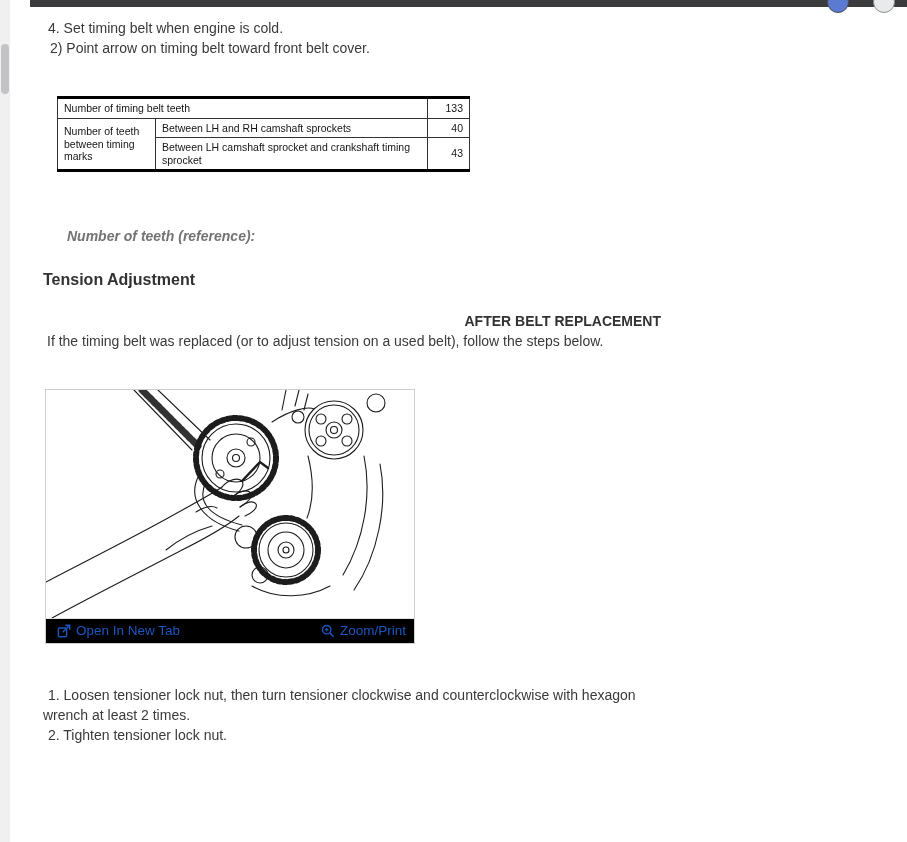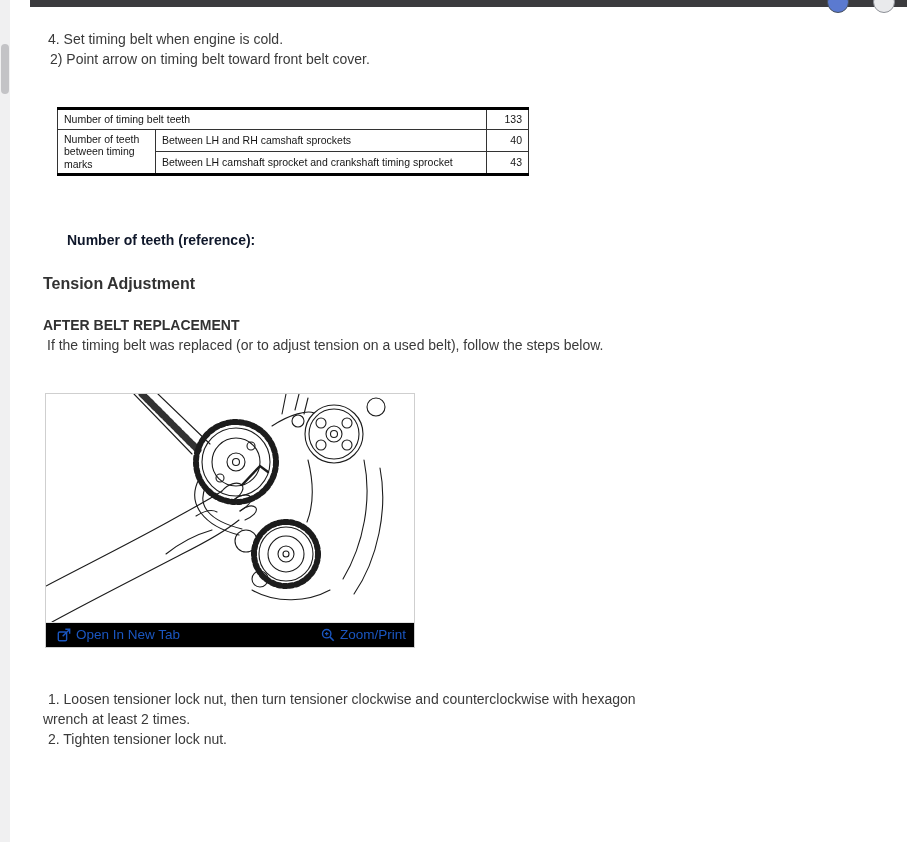--- a/index.html
+++ b/index.html
@@ -29,49 +29,49 @@
     position:absolute; top:0; left:0; width:10px; height:842px;
     background:#f0f0f1; z-index:4;
   }
   .scroll-thumb {
     position:absolute; top:44px; left:1px; width:8px; height:50px;
     background:#c3c3c6; border-radius:4px;
   }
 
   
   .content {
-    position:absolute; top:29px; left:43px; width:618px;
+    position:absolute; top:18px; left:43px; width:618px;
     font-size:14px; line-height:20px;
   }
   .para { margin:0; }
   .ind5 { text-indent:5px; }
   .ind7 { text-indent:7px; }
   .ind4 { text-indent:4px; }
 
   
   .teeth-table {
     border-collapse:collapse;
     margin:38px 0 0 14px;
-    width:472px;
+    width:413px;
     font-size:10.5px; line-height:12.5px; color:#151515;
     border-top:3px solid #000;
     border-bottom:3px solid #000;
   }
   .teeth-table td {
     border:1px solid #333;
     padding:3px 6px;
     vertical-align:middle;
     background:#fff;
   }
   .teeth-table td.col1 { width:98px; }
   .teeth-table td.num  { width:42px; text-align:right; }
 
-  .ref-heading     { font-weight:bold; margin-top:54px; padding-left:24px; color:#0f172a; }
+  .ref-heading     { font-weight:bold; margin-top:54px; padding-left:24px; color:#737373;font-style:italic; }
   .section-heading { font-weight:bold; margin-top:24px; font-size:16px; color:#323232; }
-  .sub-heading     { font-weight:bold; margin-top:21px; font-size:14px; color:#323232; }
+  .sub-heading     { font-weight:bold; margin-top:21px; font-size:14px; color:#323232;text-align:right; }
 
   
   .figure {
     margin:38px 0 0 2px;
     width:370px;
     border:1px solid #cfcfcf;
     background:#000000;
   }
   .fig-img { display:block; width:368px; height:228px; background:#fff; }
   .fig-bar {

